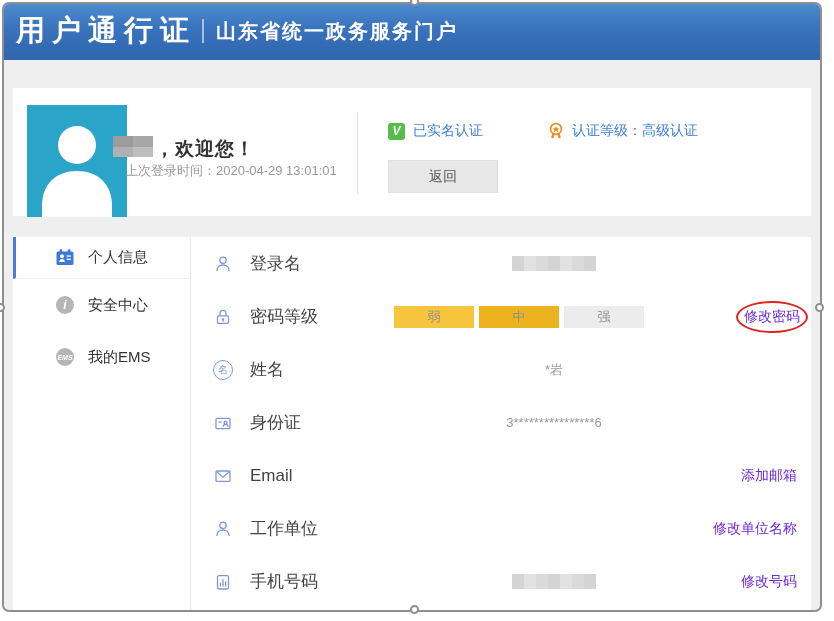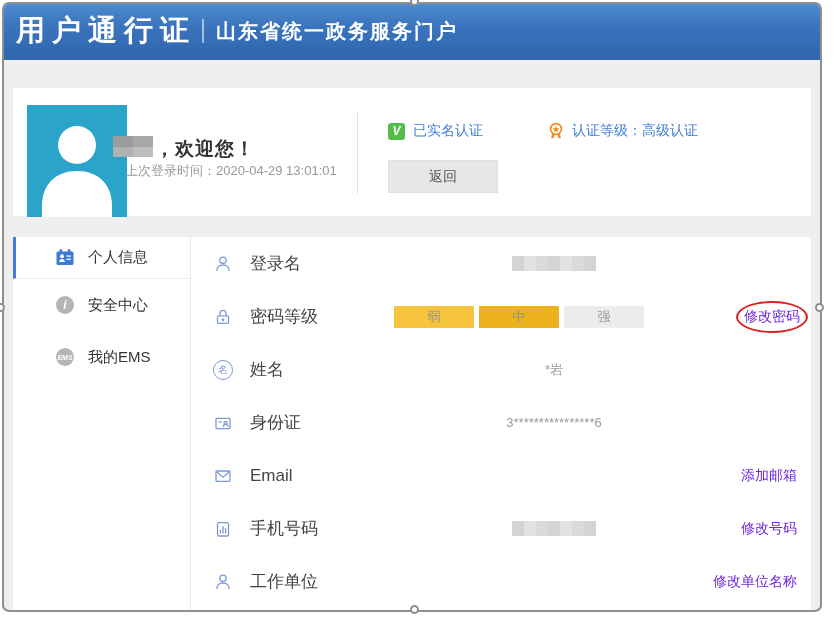--- a/index.html
+++ b/index.html
@@ -221,38 +221,38 @@
               <path d="M3.6 5.8 L10 11.2 L16.4 5.8"></path>
             </svg>
           </span>
           <span class="rlabel">Email</span>
           <a class="rlink">添加邮箱</a>
         </div>
 
         <div class="prow">
           <span class="ricon">
             <svg width="20" height="20" viewBox="0 0 20 20" fill="none" stroke="currentColor" stroke-width="1.3">
+              <circle cx="10" cy="6.3" r="3.2"></circle>
+              <path d="M3.8 17 c0-3.8 2.8-6 6.2-6 s6.2 2.2 6.2 6"></path>
+            </svg>
+          </span>
+          <span class="rlabel">工作单位</span>
+          <a class="rlink">修改单位名称</a>
+        </div>
+
+        <div class="prow">
+          <span class="ricon">
+            <svg width="20" height="20" viewBox="0 0 20 20" fill="none" stroke="currentColor" stroke-width="1.3">
               <rect x="4.5" y="3.6" width="11" height="13.4" rx="1.4"></rect>
               <path d="M7.4 14.4 v-3.6 M10 14.4 V7.2 M12.6 14.4 v-5.2"></path>
             </svg>
           </span>
           <span class="rlabel">手机号码</span>
           <span class="blur-value"></span>
           <a class="rlink">修改号码</a>
-        </div>
-
-        <div class="prow">
-          <span class="ricon">
-            <svg width="20" height="20" viewBox="0 0 20 20" fill="none" stroke="currentColor" stroke-width="1.3">
-              <circle cx="10" cy="6.3" r="3.2"></circle>
-              <path d="M3.8 17 c0-3.8 2.8-6 6.2-6 s6.2 2.2 6.2 6"></path>
-            </svg>
-          </span>
-          <span class="rlabel">工作单位</span>
-          <a class="rlink">修改单位名称</a>
         </div>
 
       </div>
     </div>
   </div>
 
   <div class="handle top"></div>
   <div class="handle bottom"></div>
   <div class="handle left"></div>
   <div class="handle right"></div>

